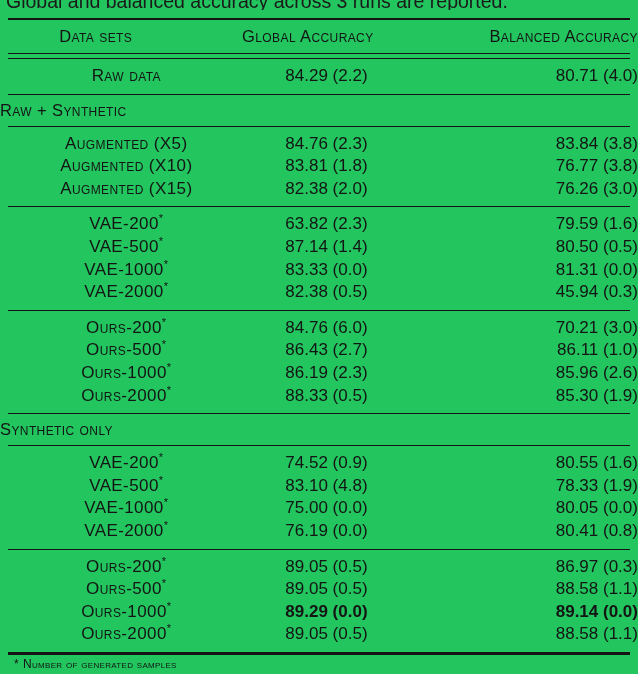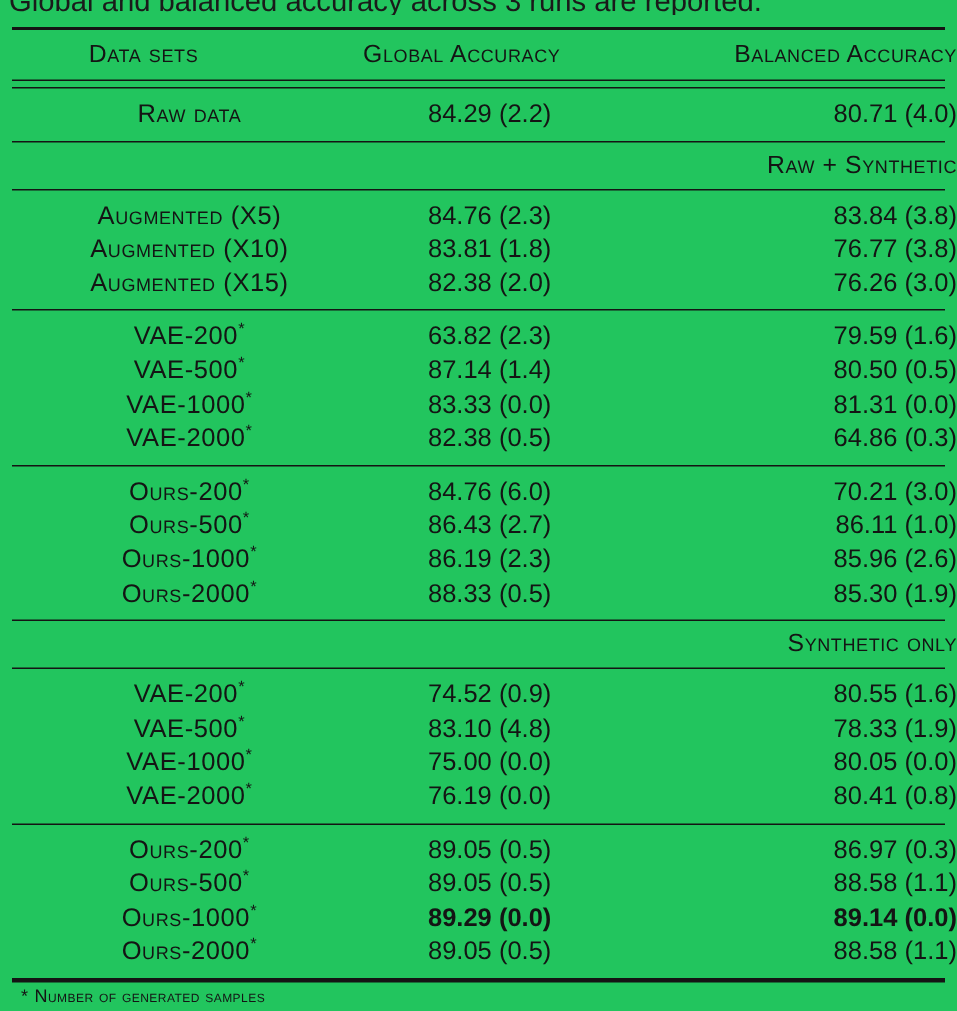--- a/index.html
+++ b/index.html
@@ -66,21 +66,21 @@
     line-height: 33px;
     font-size: 16.5px;
   }
   .c1 { width: 30%;   text-align: center; }
   .c2 { width: 36.5%; text-align: center; }
   .c3 { width: 33.5%; text-align: right; }
   .group { padding: 6px 0; margin-left: 36px; }
   .section-title {
     height: 31px;
     line-height: 31px;
-    text-align: right;
+    text-align: left;
     font-size: 16.5px;
   }
   .bold { font-weight: bold; }
   sup {
     font-size: 11px;
     line-height: 0;
     vertical-align: super;
   }
   .footnote {
     margin: 2px 8px 0 14px;
@@ -151,21 +151,21 @@
           <span class="c3">80.50 (0.5)</span>
         </div>
         <div class="row">
           <span class="c1 sc"><span>VAE-1000</span><sup>*</sup></span>
           <span class="c2">83.33 (0.0)</span>
           <span class="c3">81.31 (0.0)</span>
         </div>
         <div class="row">
           <span class="c1 sc"><span>VAE-2000</span><sup>*</sup></span>
           <span class="c2">82.38 (0.5)</span>
-          <span class="c3">64.86 (0.3)</span>
+          <span class="c3">45.94 (0.3)</span>
         </div>
       </div>
       <div class="rule"></div>
       <div class="group">
         <div class="row">
           <span class="c1 sc"><span>Ours-200</span><sup>*</sup></span>
           <span class="c2">84.76 (6.0)</span>
           <span class="c3">70.21 (3.0)</span>
         </div>
         <div class="row">

